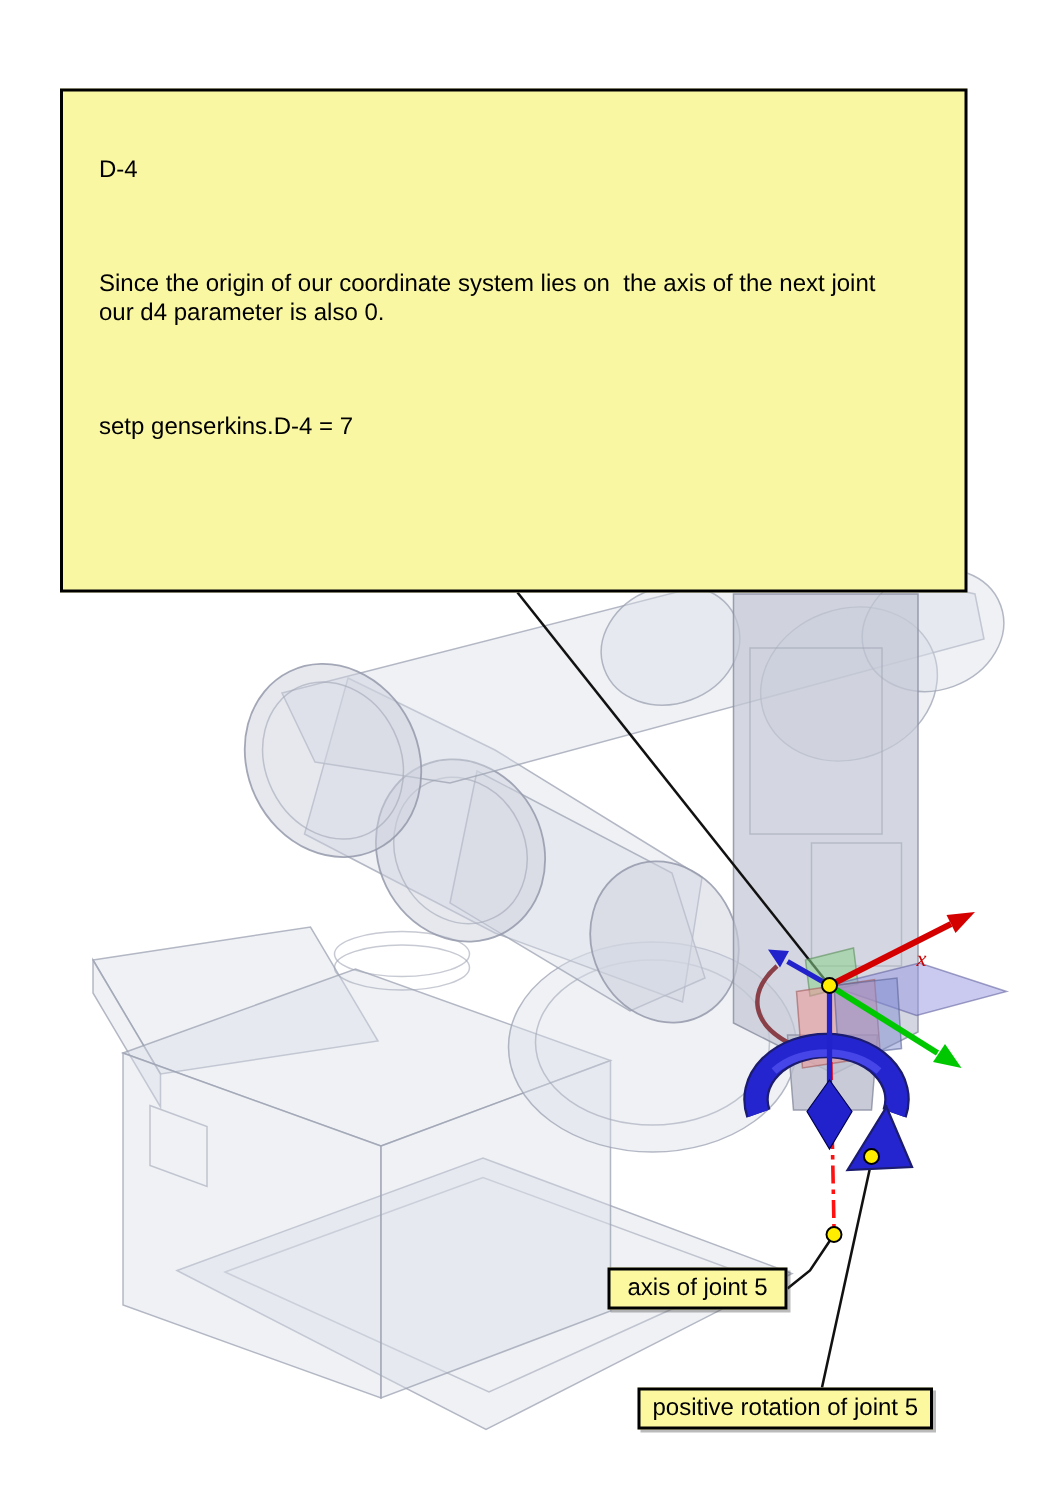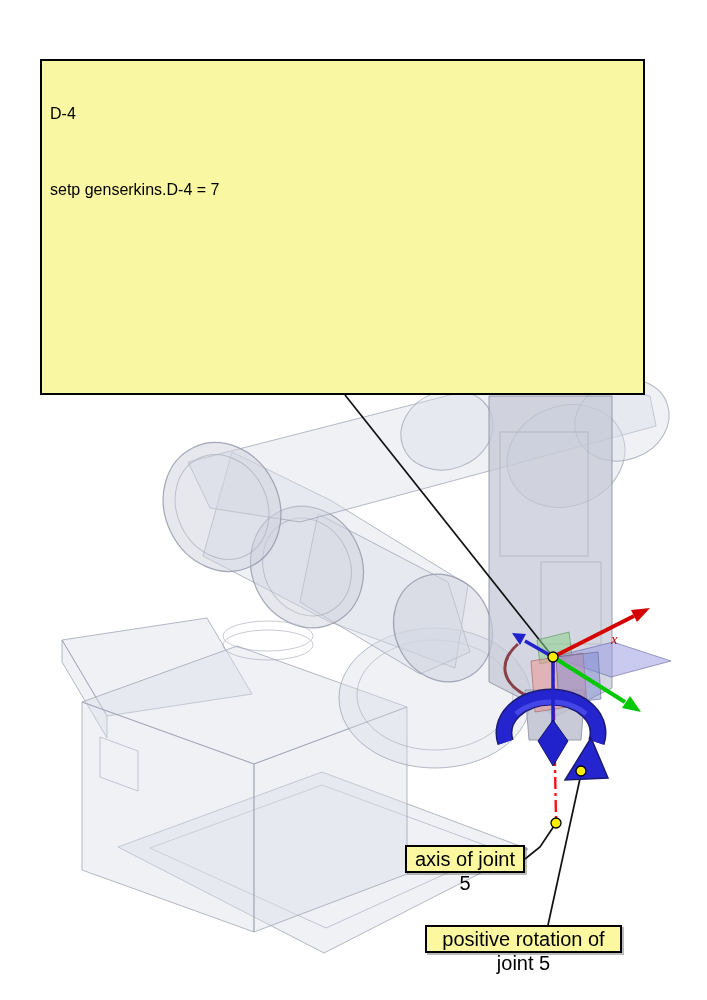--- a/index.html
+++ b/index.html
@@ -9,24 +9,24 @@
   
   .g1{fill:rgba(218,221,231,0.42);stroke:rgba(156,161,177,0.75);stroke-width:1;}
   .g2{fill:rgba(206,209,222,0.5);stroke:rgba(148,153,170,0.85);stroke-width:1.2;}
   .gl{fill:none;stroke:rgba(162,167,182,0.6);stroke-width:1;}
   .col{fill:rgba(196,200,214,0.72);stroke:rgba(140,145,162,0.85);stroke-width:1;}
   .col2{fill:rgba(186,190,205,0.8);stroke:rgba(140,145,162,0.85);stroke-width:1;}
   .leader{fill:none;stroke:#111;stroke-width:1.7;}
   .note{position:absolute;left:40px;top:59px;width:605px;height:336px;box-sizing:border-box;
         background:#faf7a3;border:2px solid #000;padding:5px 8px;color:#000;
         font-size:16px;line-height:19px;white-space:pre-wrap;overflow:hidden;}
-  .note .para{margin:0 0 19px 0;}
+  .note .para{margin:0 0 19px 16px;}
   .note .para:last-child{margin-bottom:0;}
   .callout{position:absolute;box-sizing:border-box;background:#fbf8a0;border:2px solid #000;
-           color:#000;font-size:20px;line-height:24px;text-align:center;height:28px;
+           color:#000;font-size:16px;line-height:24px;text-align:center;height:28px;
            box-shadow:2px 2px 0 rgba(60,60,60,0.35);}
   .callout-axis{left:405px;top:845px;width:120px;}
   .callout-rot{left:425px;top:925px;width:197px;}
   .xlabel{font-family:"Liberation Serif", serif;font-style:italic;font-size:15px;}
 </style>
 </head>
 <body>
 
 <div class="stage">
 
@@ -110,20 +110,22 @@
       <polygon points="553,720 568,741 553,766 538,741" stroke="#000050" stroke-width="0.8" fill="#2222cc"></polygon>
     </g>
 
     <circle cx="553" cy="657" r="5" stroke="#000" stroke-width="1.3" fill="#ffee00"></circle>
     <circle cx="581" cy="771" r="5" stroke="#000" stroke-width="1.3" fill="#ffee00"></circle>
     <circle cx="556" cy="823" r="5" stroke="#000" stroke-width="1.3" fill="#ffee00"></circle>
   </svg>
 
   <div class="note">
     <div class="para">D-4</div>
+    <div class="para">Since the origin of our coordinate system lies on  the axis of the next joint
+our d4 parameter is also 0.</div>
     <div class="para">setp genserkins.D-4 = 7</div>
     
     
   </div>
 
   <div class="callout callout-axis">axis of joint 5</div>
   <div class="callout callout-rot">positive rotation of joint 5</div>
 
 </div>
 

